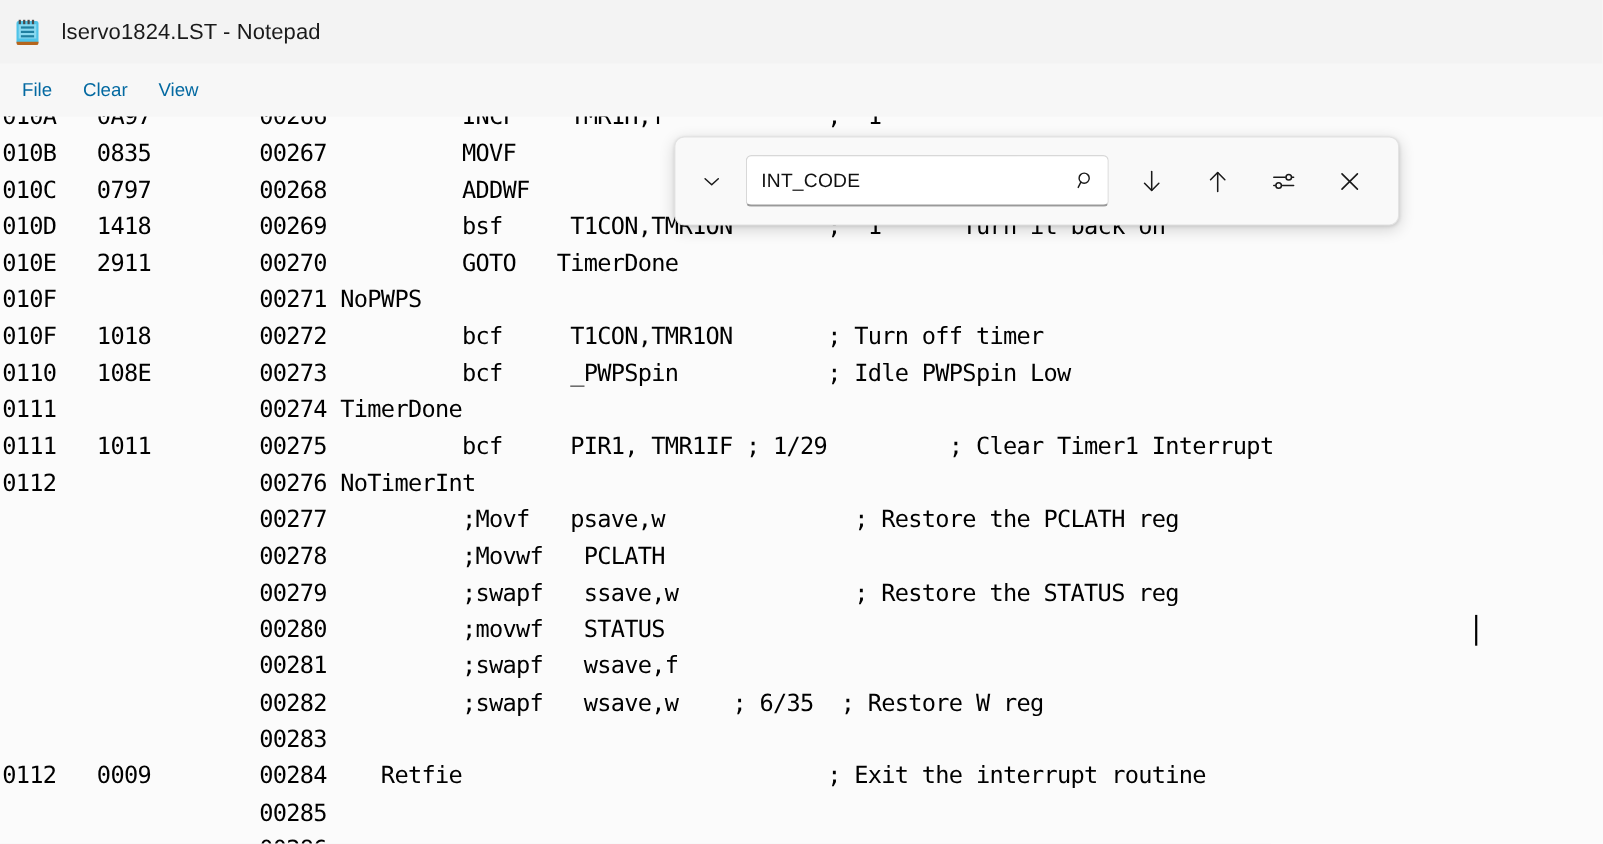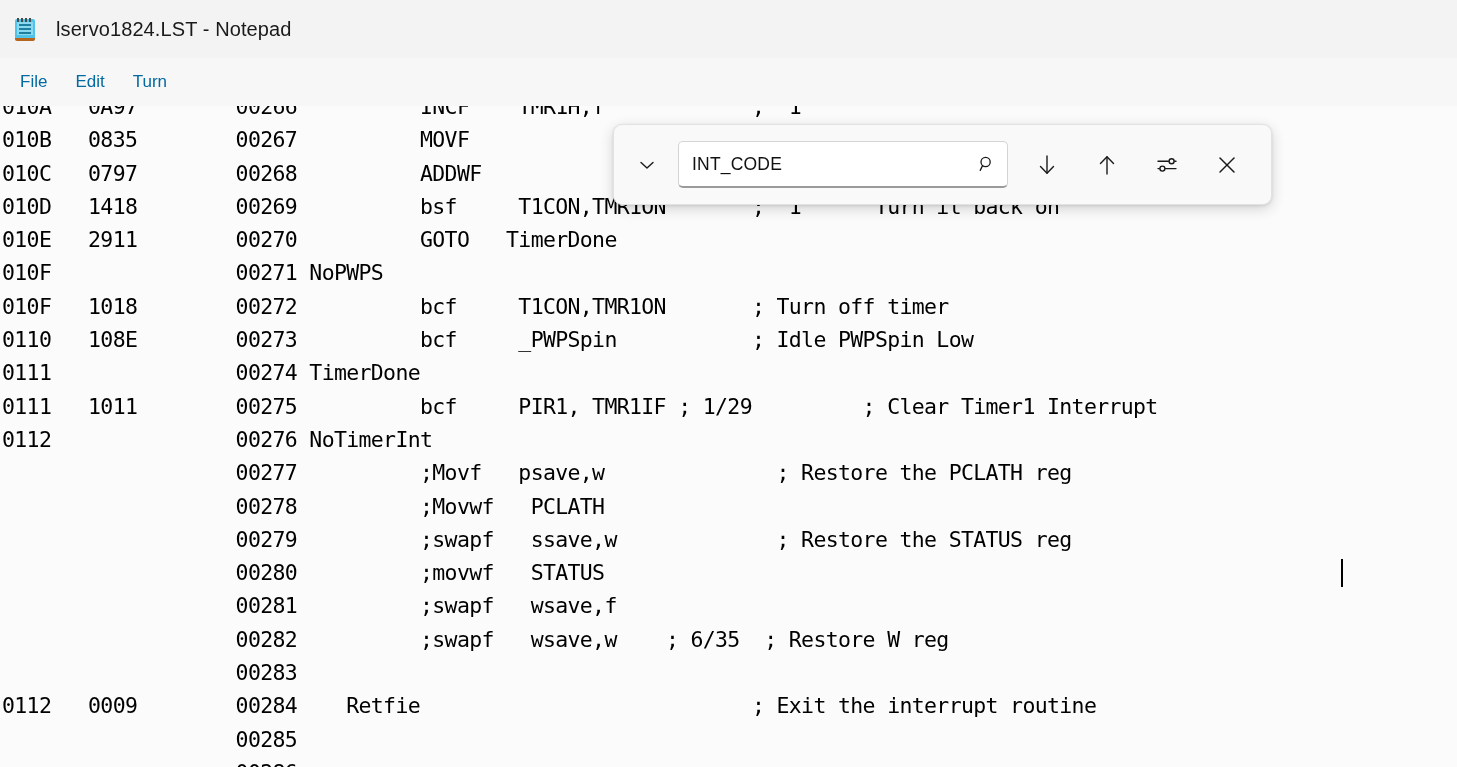--- a/index.html
+++ b/index.html
@@ -215,22 +215,22 @@
           <i style="left:8px"></i>
           <i style="left:12px"></i>
       </div>
       <div class="np-base"></div>
     </div>
     <div class="title-text">lservo1824.LST - Notepad</div>
   </div>
 
   <div class="menubar">
     <div class="menu-item">File</div>
-    <div class="menu-item">Edit</div>
-    <div class="menu-item">Turn</div>
+    <div class="menu-item">Clear</div>
+    <div class="menu-item">View</div>
   </div>
 
   <div class="editor">
     <pre class="code"><span class="ln">010A   0A97        00266          INCF    TMR1H,f            ;  1</span><span class="ln">010B   0835        00267          MOVF                                 </span><span class="ln">010C   0797        00268          ADDWF                                </span><span class="ln">010D   1418        00269          bsf     T1CON,TMR1ON       ;  1      Turn it back on</span><span class="ln">010E   2911        00270          GOTO   TimerDone</span><span class="ln">010F               00271 NoPWPS</span><span class="ln">010F   1018        00272          bcf     T1CON,TMR1ON       ; Turn off timer</span><span class="ln">0110   108E        00273          bcf     _PWPSpin           ; Idle PWPSpin Low</span><span class="ln">0111               00274 TimerDone</span><span class="ln">0111   1011        00275          bcf     PIR1, TMR1IF ; 1/29         ; Clear Timer1 Interrupt</span><span class="ln">0112               00276 NoTimerInt</span><span class="ln">                   00277          ;Movf   psave,w              ; Restore the PCLATH reg</span><span class="ln">                   00278          ;Movwf   PCLATH</span><span class="ln">                   00279          ;swapf   ssave,w             ; Restore the STATUS reg</span><span class="ln">                   00280          ;movwf   STATUS</span><span class="ln">                   00281          ;swapf   wsave,f</span><span class="ln">                   00282          ;swapf   wsave,w    ; 6/35  ; Restore W reg</span><span class="ln">                   00283</span><span class="ln">0112   0009        00284    Retfie                           ; Exit the interrupt routine</span><span class="ln">                   00285</span><span class="ln">                   00286</span></pre>
     <div class="caret"></div>
   </div>
 
   <div class="findbar">
 
     <div class="fb-btn">

